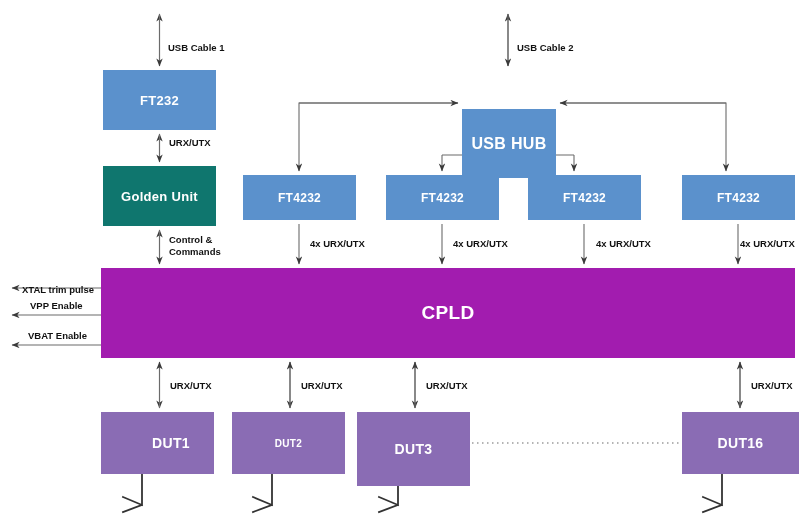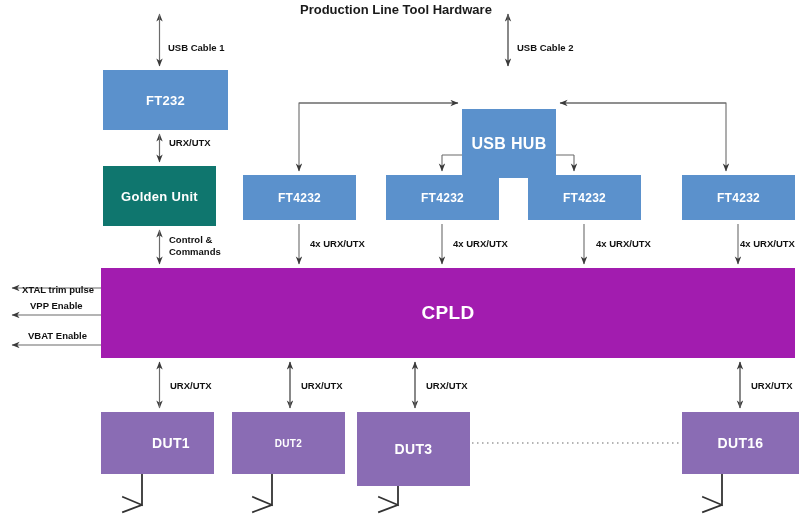--- a/index.html
+++ b/index.html
@@ -50,21 +50,20 @@
     left:0;top:0;
     width:800px;height:523px;
     pointer-events:none;
   }
 </style>
 </head>
 <body>
 
 <div id="canvas">
 
-  <div class="title" style="left:300px;top:2px;">Production Line Tool Hardware</div>
 
   <svg class="wires" viewBox="0 0 800 523">
     <defs>
       <marker id="arr" markerWidth="9" markerHeight="9" refX="7.6" refY="3.2" orient="auto" markerUnits="userSpaceOnUse">
         <path d="M0,0 L8,3.2 L0,6.4 L2.3,3.2 z" fill="#3a3a3a"></path>
       </marker>
       <marker id="arrg" markerWidth="9" markerHeight="9" refX="7.6" refY="3.2" orient="auto" markerUnits="userSpaceOnUse">
         <path d="M0,0 L8,3.2 L0,6.4 L2.3,3.2 z" fill="#555"></path>
       </marker>
     </defs>
@@ -116,21 +115,21 @@
     <line x1="472" y1="443" x2="680" y2="443" stroke="#6b6b6b" stroke-width="1.2" stroke-dasharray="1.5 3.5"></line>
 
     <g stroke="#333333" stroke-width="1.8" fill="none" stroke-linecap="square">
       <path d="M142,474 L142,505 L123,497 M142,505 L123,512"></path>
       <path d="M272,474 L272,505 L253,497 M272,505 L253,512"></path>
       <path d="M398,474 L398,505 L379,497 M398,505 L379,512"></path>
       <path d="M722,474 L722,505 L703,497 M722,505 L703,512"></path>
     </g>
   </svg>
 
-  <div class="node blue" style="left:103px;top:70px;width:125px;height:60px;font-size:13px;">FT232</div>
+  <div class="node blue" style="left:103px;top:70px;width:113px;height:60px;font-size:13px;">FT232</div>
 
   <div class="node orange" style="left:103px;top:166px;width:113px;height:60px;font-size:13px;">Golden Unit</div>
 
   <div class="node blue" style="left:462px;top:70px;width:94px;height:69px;font-size:16px;margin-top:39px;">USB HUB</div>
 
   <div class="node blue" style="left:243px;top:175px;width:113px;height:45px;font-size:12px;">FT4232</div>
   <div class="node blue" style="left:386px;top:175px;width:113px;height:45px;font-size:12px;">FT4232</div>
   <div class="node blue" style="left:528px;top:175px;width:113px;height:45px;font-size:12px;">FT4232</div>
   <div class="node blue" style="left:682px;top:175px;width:113px;height:45px;font-size:12px;">FT4232</div>
 

